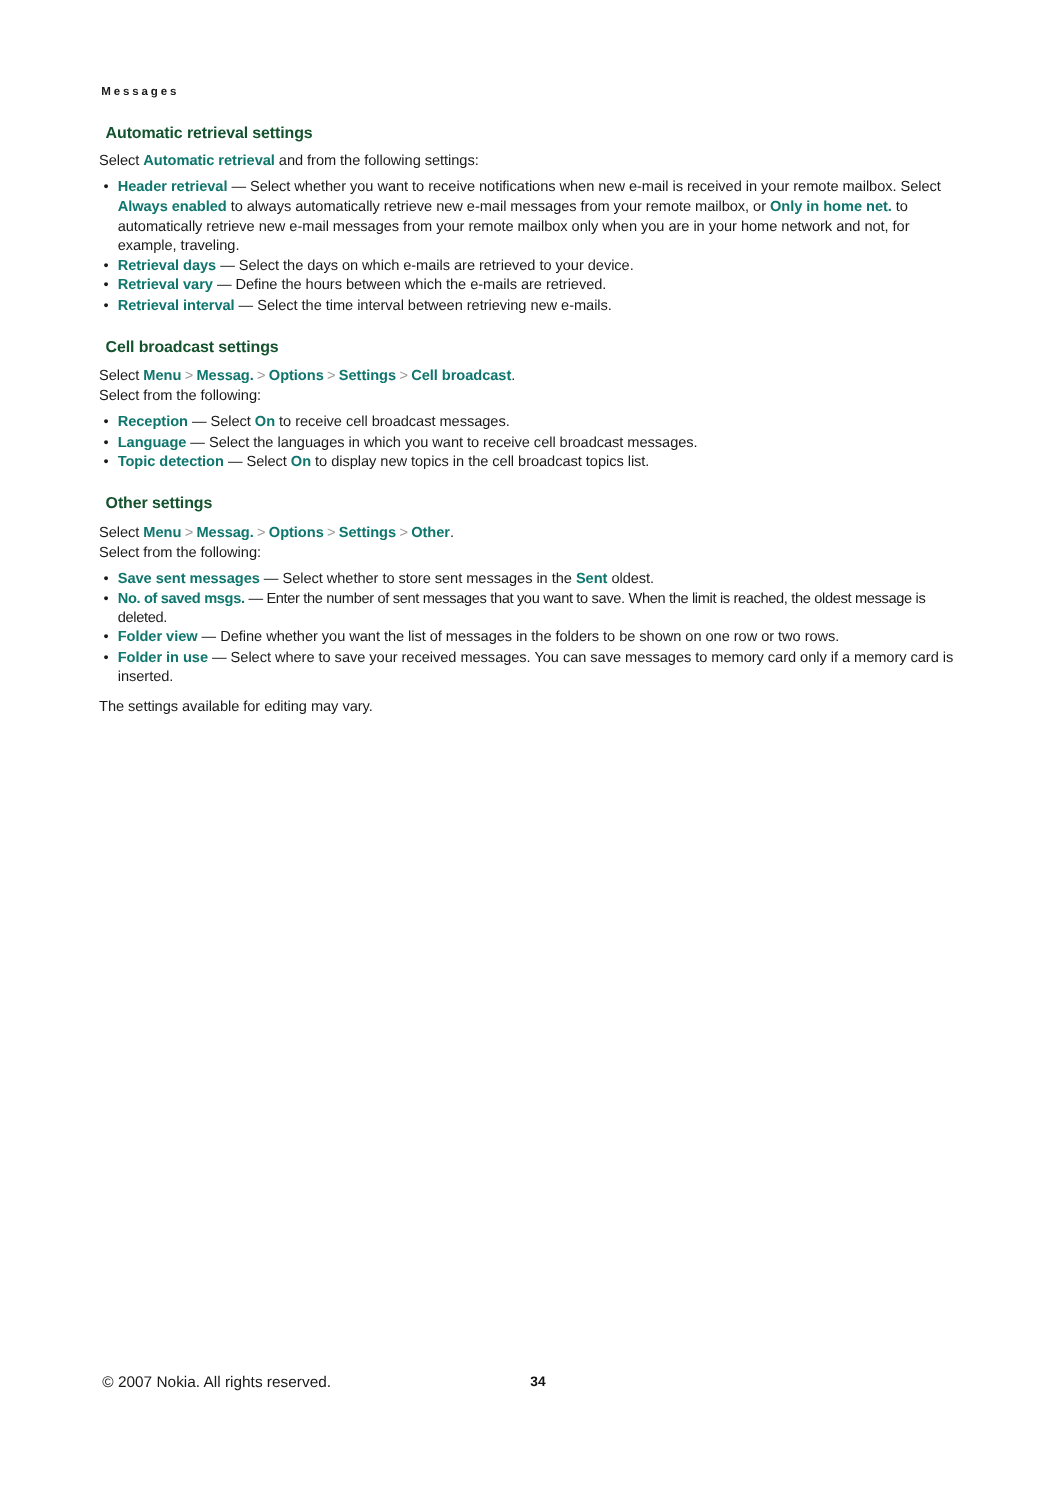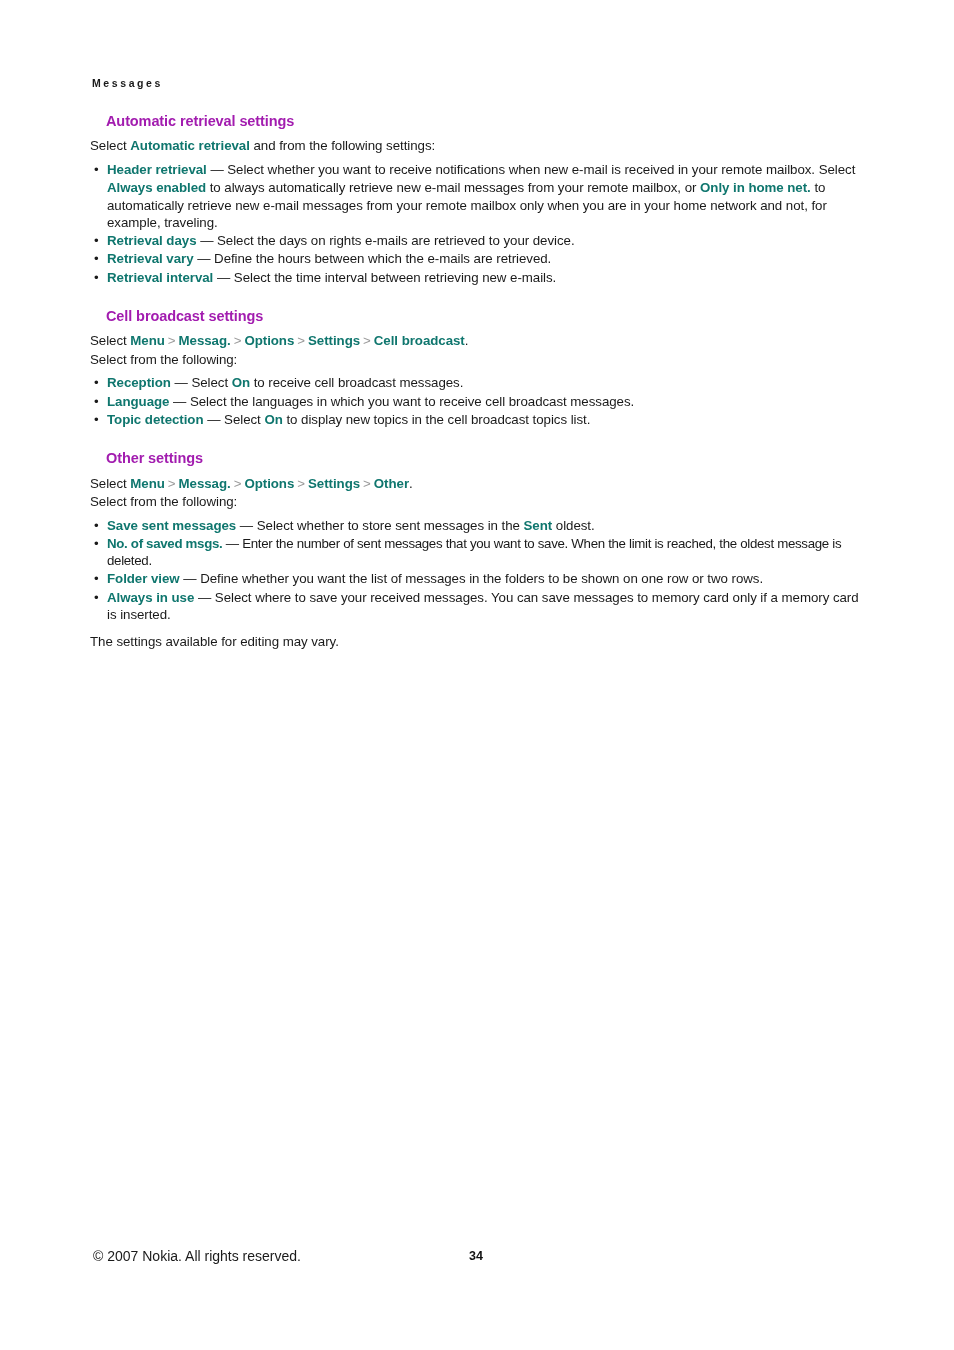--- a/index.html
+++ b/index.html
@@ -39,22 +39,22 @@
     letter-spacing: 2.6px;
     color: #1a1a1a;
     margin: 0 0 23px 3px;
     line-height: 1.1;
   }
 
   
   .section-heading {
     font-size: 14.5px;
     font-weight: bold;
-    color: #a21caf;
-    margin: 0 0 7px 17px;
+    color: #14532d;
+    margin: 0 0 7px 7px;
     line-height: 1.2;
     letter-spacing: -0.1px;
   }
   .section + .section { margin-top: 22px; }
 
   
   .para {
     font-size: 13.3px;
     line-height: 17.5px;
     color: #1a1a1a;
@@ -115,21 +115,21 @@
     position: absolute;
     left: 4px;
     top: 0;
     font-size: 14px;
     line-height: 16px;
     color: #1a1a1a;
     white-space: nowrap;
   }
   .page-number {
     position: absolute;
-    left: 0;
+    left: 13px;
     top: 0;
     width: 778px;
     text-align: center;
     font-size: 12.5px;
     font-weight: bold;
     line-height: 16px;
     color: #111111;
     transform: translateX(-2px);
   }
 </style>
@@ -145,21 +145,21 @@
     <div class="section">
 
       <h2 class="section-heading">Automatic retrieval settings</h2>
 
       <p class="para"><span>Select </span><span class="lnk">Automatic retrieval</span><span> and from the following settings:</span></p>
 
       <ul class="bullets first-list">
 
         <li class="bullet"><span class="dot">•</span><span class="lnk">Header retrieval</span><span> — </span><span>Select whether you want to receive notifications when new e-mail is received in your remote mailbox. Select </span><span class="lnk">Always enabled</span><span> to always automatically retrieve new e-mail messages from your remote mailbox, or </span><span class="lnk">Only in home net.</span><span> to automatically retrieve new e-mail messages from your remote mailbox only when you are in your home network and not, for example, traveling.</span></li>
 
-        <li class="bullet"><span class="dot">•</span><span class="lnk">Retrieval days</span><span> — </span><span>Select the days on rights e-mails are retrieved to your device.</span></li>
+        <li class="bullet"><span class="dot">•</span><span class="lnk">Retrieval days</span><span> — </span><span>Select the days on which e-mails are retrieved to your device.</span></li>
 
         <li class="bullet"><span class="dot">•</span><span class="lnk">Retrieval vary</span><span> — </span><span>Define the hours between which the e-mails are retrieved.</span></li>
 
         <li class="bullet"><span class="dot">•</span><span class="lnk">Retrieval interval</span><span> — </span><span>Select the time interval between retrieving new e-mails.</span></li>
 
       </ul>
     </div>
 
     <div class="section">
 
@@ -189,21 +189,21 @@
       <p class="para">Select from the following:</p>
 
       <ul class="bullets">
 
         <li class="bullet"><span class="dot">•</span><span class="lnk">Save sent messages</span><span> — </span><span>Select whether to store sent messages in the </span><span class="lnk">Sent</span><span> oldest.</span></li>
 
         <li class="bullet condensed"><span class="dot">•</span><span class="lnk">No. of saved msgs.</span><span> — </span><span>Enter the number of sent messages that you want to save. When the limit is reached, the oldest message is deleted.</span></li>
 
         <li class="bullet"><span class="dot">•</span><span class="lnk">Folder view</span><span> — </span><span>Define whether you want the list of messages in the folders to be shown on one row or two rows.</span></li>
 
-        <li class="bullet"><span class="dot">•</span><span class="lnk">Always in use</span><span> — </span><span>Select where to save your received messages. You can save messages to memory card only if a memory card is inserted.</span></li>
+        <li class="bullet"><span class="dot">•</span><span class="lnk">Folder in use</span><span> — </span><span>Select where to save your received messages. You can save messages to memory card only if a memory card is inserted.</span></li>
 
       </ul>
 
       <p class="para closing-note">The settings available for editing may vary.</p>
     </div>
 
   </div>
 
   <div class="footer">
     <span class="copyright">© 2007 Nokia. All rights reserved.</span>

